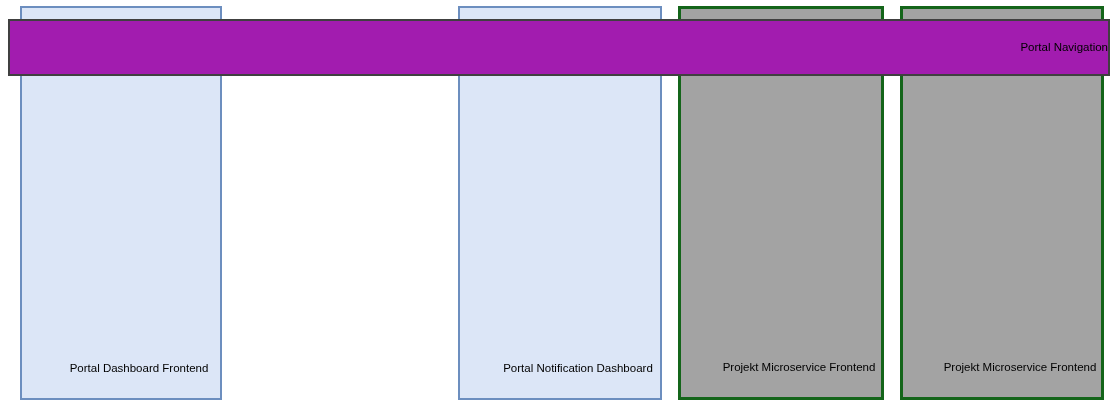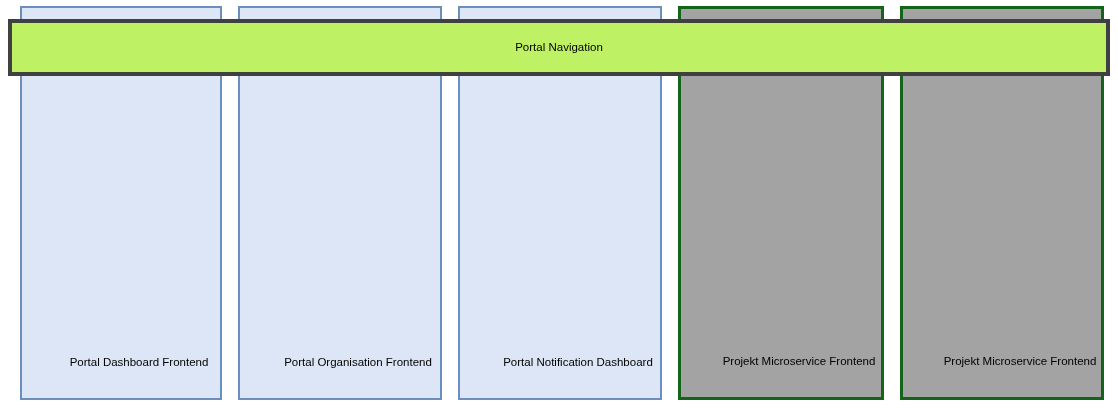--- a/index.html
+++ b/index.html
@@ -32,53 +32,50 @@
     background: #a3a3a3;
     border-color: #14651a;
     border-width: 3px;
   }
   .column-label {
     width: 100%;
     text-align: center;
     font-size: 11.5px;
     color: #000000;
     line-height: 1;
-    padding-bottom: 30px;
+    padding-bottom: 24px;
     white-space: nowrap;
     margin-left: 36px;
   }
   .nav-bar {
     position: absolute;
     box-sizing: border-box;
-    background: #bef264;
-    border: 4px solid #404040;
+    background: #a21caf;
+    border: 2px solid #404040;
     display: flex;
     align-items: center;
-    justify-content: center;
+    justify-content: flex-end;
     z-index: 10;
   }
   .nav-label {
     font-size: 11.5px;
     color: #000000;
     line-height: 1;
     white-space: nowrap;
   }
 </style>
 </head>
 <body>
 
 <div id="canvas">
 
   <div class="column blue" style="left:20px; top:6px; width:202px; height:394px;">
     <div class="column-label">Portal Dashboard Frontend</div>
   </div>
 
-  <div class="column blue" style="left:238px; top:6px; width:204px; height:394px;">
-    <div class="column-label">Portal Organisation Frontend</div>
-  </div>
 
   <div class="column blue" style="left:458px; top:6px; width:204px; height:394px;">
     <div class="column-label">Portal Notification Dashboard</div>
   </div>
 
   <div class="column green" style="left:678px; top:6px; width:206px; height:394px;">
     <div class="column-label">Projekt Microservice Frontend</div>
   </div>
 
   <div class="column green" style="left:900px; top:6px; width:204px; height:394px;">

